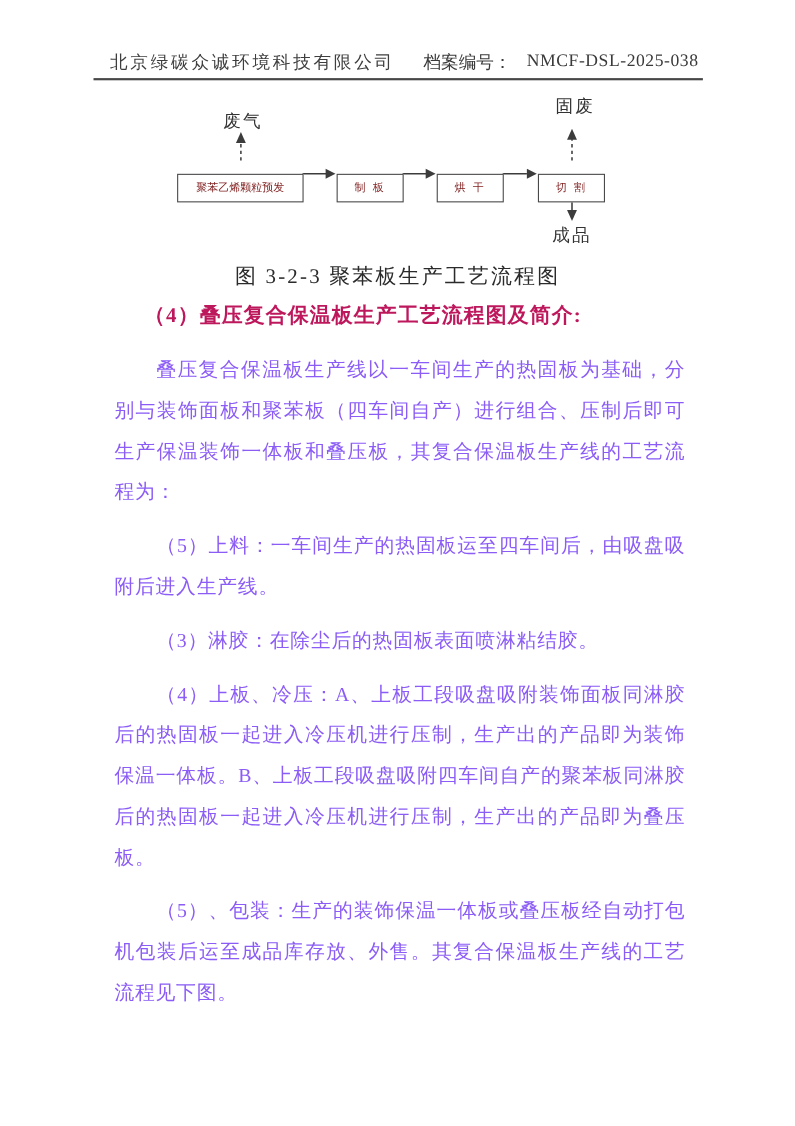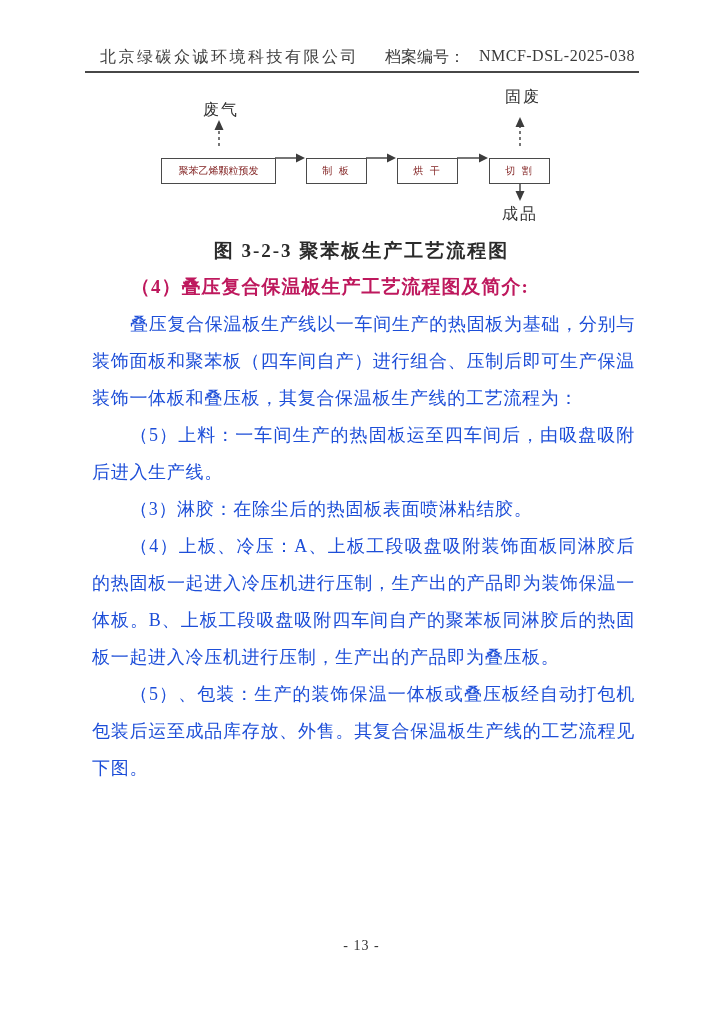--- a/index.html
+++ b/index.html
@@ -93,21 +93,21 @@
   .fc-product   { left: 502px; top: 119px;}
 
   
   .fig-caption {
     position: absolute;
     left: 0;
     top: 238px;
     width: 723px;
     text-align: center;
     font-size: 19px;
-    font-weight: bold;
+    font-weight: normal;
     letter-spacing: 2px;
     color: #2b2b2b;
   }
   .section-heading {
     position: absolute;
     left: 92px;
     top: 274px;
     width: 545px;
     text-indent: 39px;
     font-size: 19px;
@@ -117,27 +117,27 @@
   }
 
   
   .body-text {
     position: absolute;
     left: 92px;
     top: 306px;
     width: 543px;
   }
   .body-text p {
-    margin: 0;
+    margin: 12px;
     font-size: 18px;
     line-height: 37px;
     letter-spacing: 0.7px;
     text-indent: 38px;
     text-align: justify;
-    color: #1d4ed8;
+    color: #8b5cf6;
   }
 
   
   .footer-page {
     position: absolute;
     left: 0;
     top: 938px;
     width: 723px;
     text-align: center;
     font-size: 14px;
@@ -204,15 +204,14 @@
   <div class="section-heading">（4）叠压复合保温板生产工艺流程图及简介:</div>
 
   <div class="body-text">
     <p>叠压复合保温板生产线以一车间生产的热固板为基础，分别与装饰面板和聚苯板（四车间自产）进行组合、压制后即可生产保温装饰一体板和叠压板，其复合保温板生产线的工艺流程为：</p>
     <p>（5）上料：一车间生产的热固板运至四车间后，由吸盘吸附后进入生产线。</p>
     <p>（3）淋胶：在除尘后的热固板表面喷淋粘结胶。</p>
     <p>（4）上板、冷压：A、上板工段吸盘吸附装饰面板同淋胶后的热固板一起进入冷压机进行压制，生产出的产品即为装饰保温一体板。B、上板工段吸盘吸附四车间自产的聚苯板同淋胶后的热固板一起进入冷压机进行压制，生产出的产品即为叠压板。</p>
     <p>（5）、包装：生产的装饰保温一体板或叠压板经自动打包机包装后运至成品库存放、外售。其复合保温板生产线的工艺流程见下图。</p>
   </div>
 
-  <div class="footer-page">- 13 -</div>
 
 </div>
 
 </body></html>

